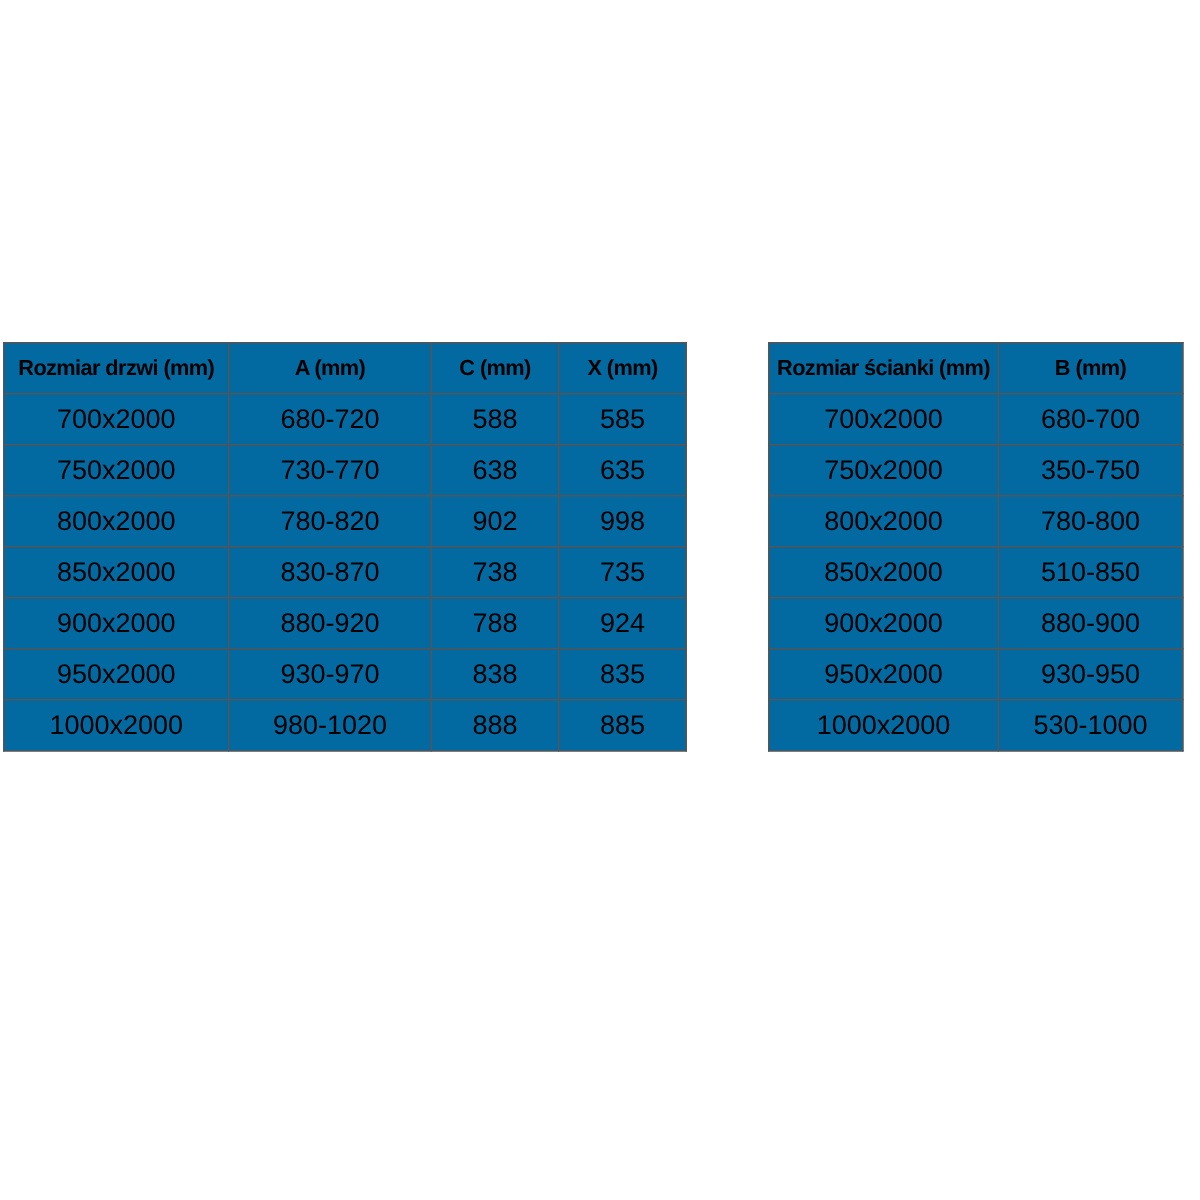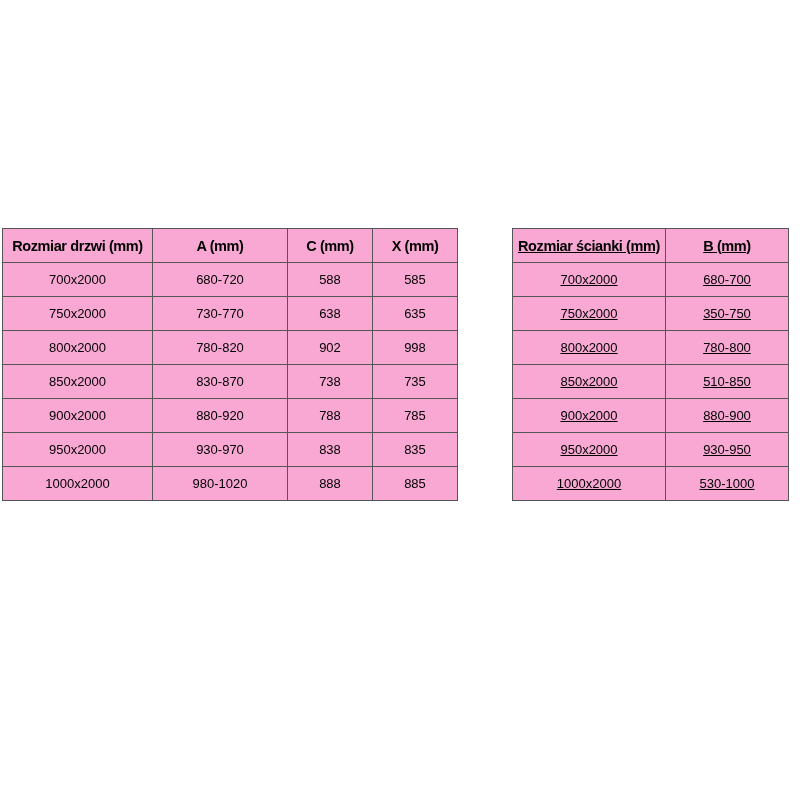--- a/index.html
+++ b/index.html
@@ -11,41 +11,41 @@
     position: relative;
     width: 800px;
     height: 800px;
     font-family: "Liberation Sans", sans-serif;
     color: #000000;
   }
   table.spec-table {
     position: absolute;
     border-collapse: collapse;
     table-layout: fixed;
-    background: #f9a8d4;
+    background: #0369a1;
   }
   table.spec-table th,
   table.spec-table td {
     border: 1px solid #555555;
     text-align: center;
     vertical-align: middle;
     padding: 0;
     height: 33px;
-    font-size: 13px;
+    font-size: 18px;
     color: #000000;
     white-space: nowrap;
     overflow: hidden;
   }
   table.spec-table th {
     font-weight: 700;
     font-size: 14.5px;
     letter-spacing: -0.4px;
   }
   #doors-table { left: 2px;  top: 228px; width: 455px; }
-  #wall-table  { left: 512px; top: 228px; width: 276px; text-decoration: underline; }
+  #wall-table  { left: 512px; top: 228px; width: 276px; }
 </style>
 </head>
 <body>
 
 <table class="spec-table" id="doors-table">
   <colgroup>
     <col style="width:150px">
       <col style="width:135px">
       <col style="width:85px">
       <col style="width:85px">
@@ -80,21 +80,21 @@
     <tr>
       <td>850x2000</td>
       <td>830-870</td>
       <td>738</td>
       <td>735</td>
     </tr>
     <tr>
       <td>900x2000</td>
       <td>880-920</td>
       <td>788</td>
-      <td>785</td>
+      <td>924</td>
     </tr>
     <tr>
       <td>950x2000</td>
       <td>930-970</td>
       <td>838</td>
       <td>835</td>
     </tr>
     <tr>
       <td>1000x2000</td>
       <td>980-1020</td>

